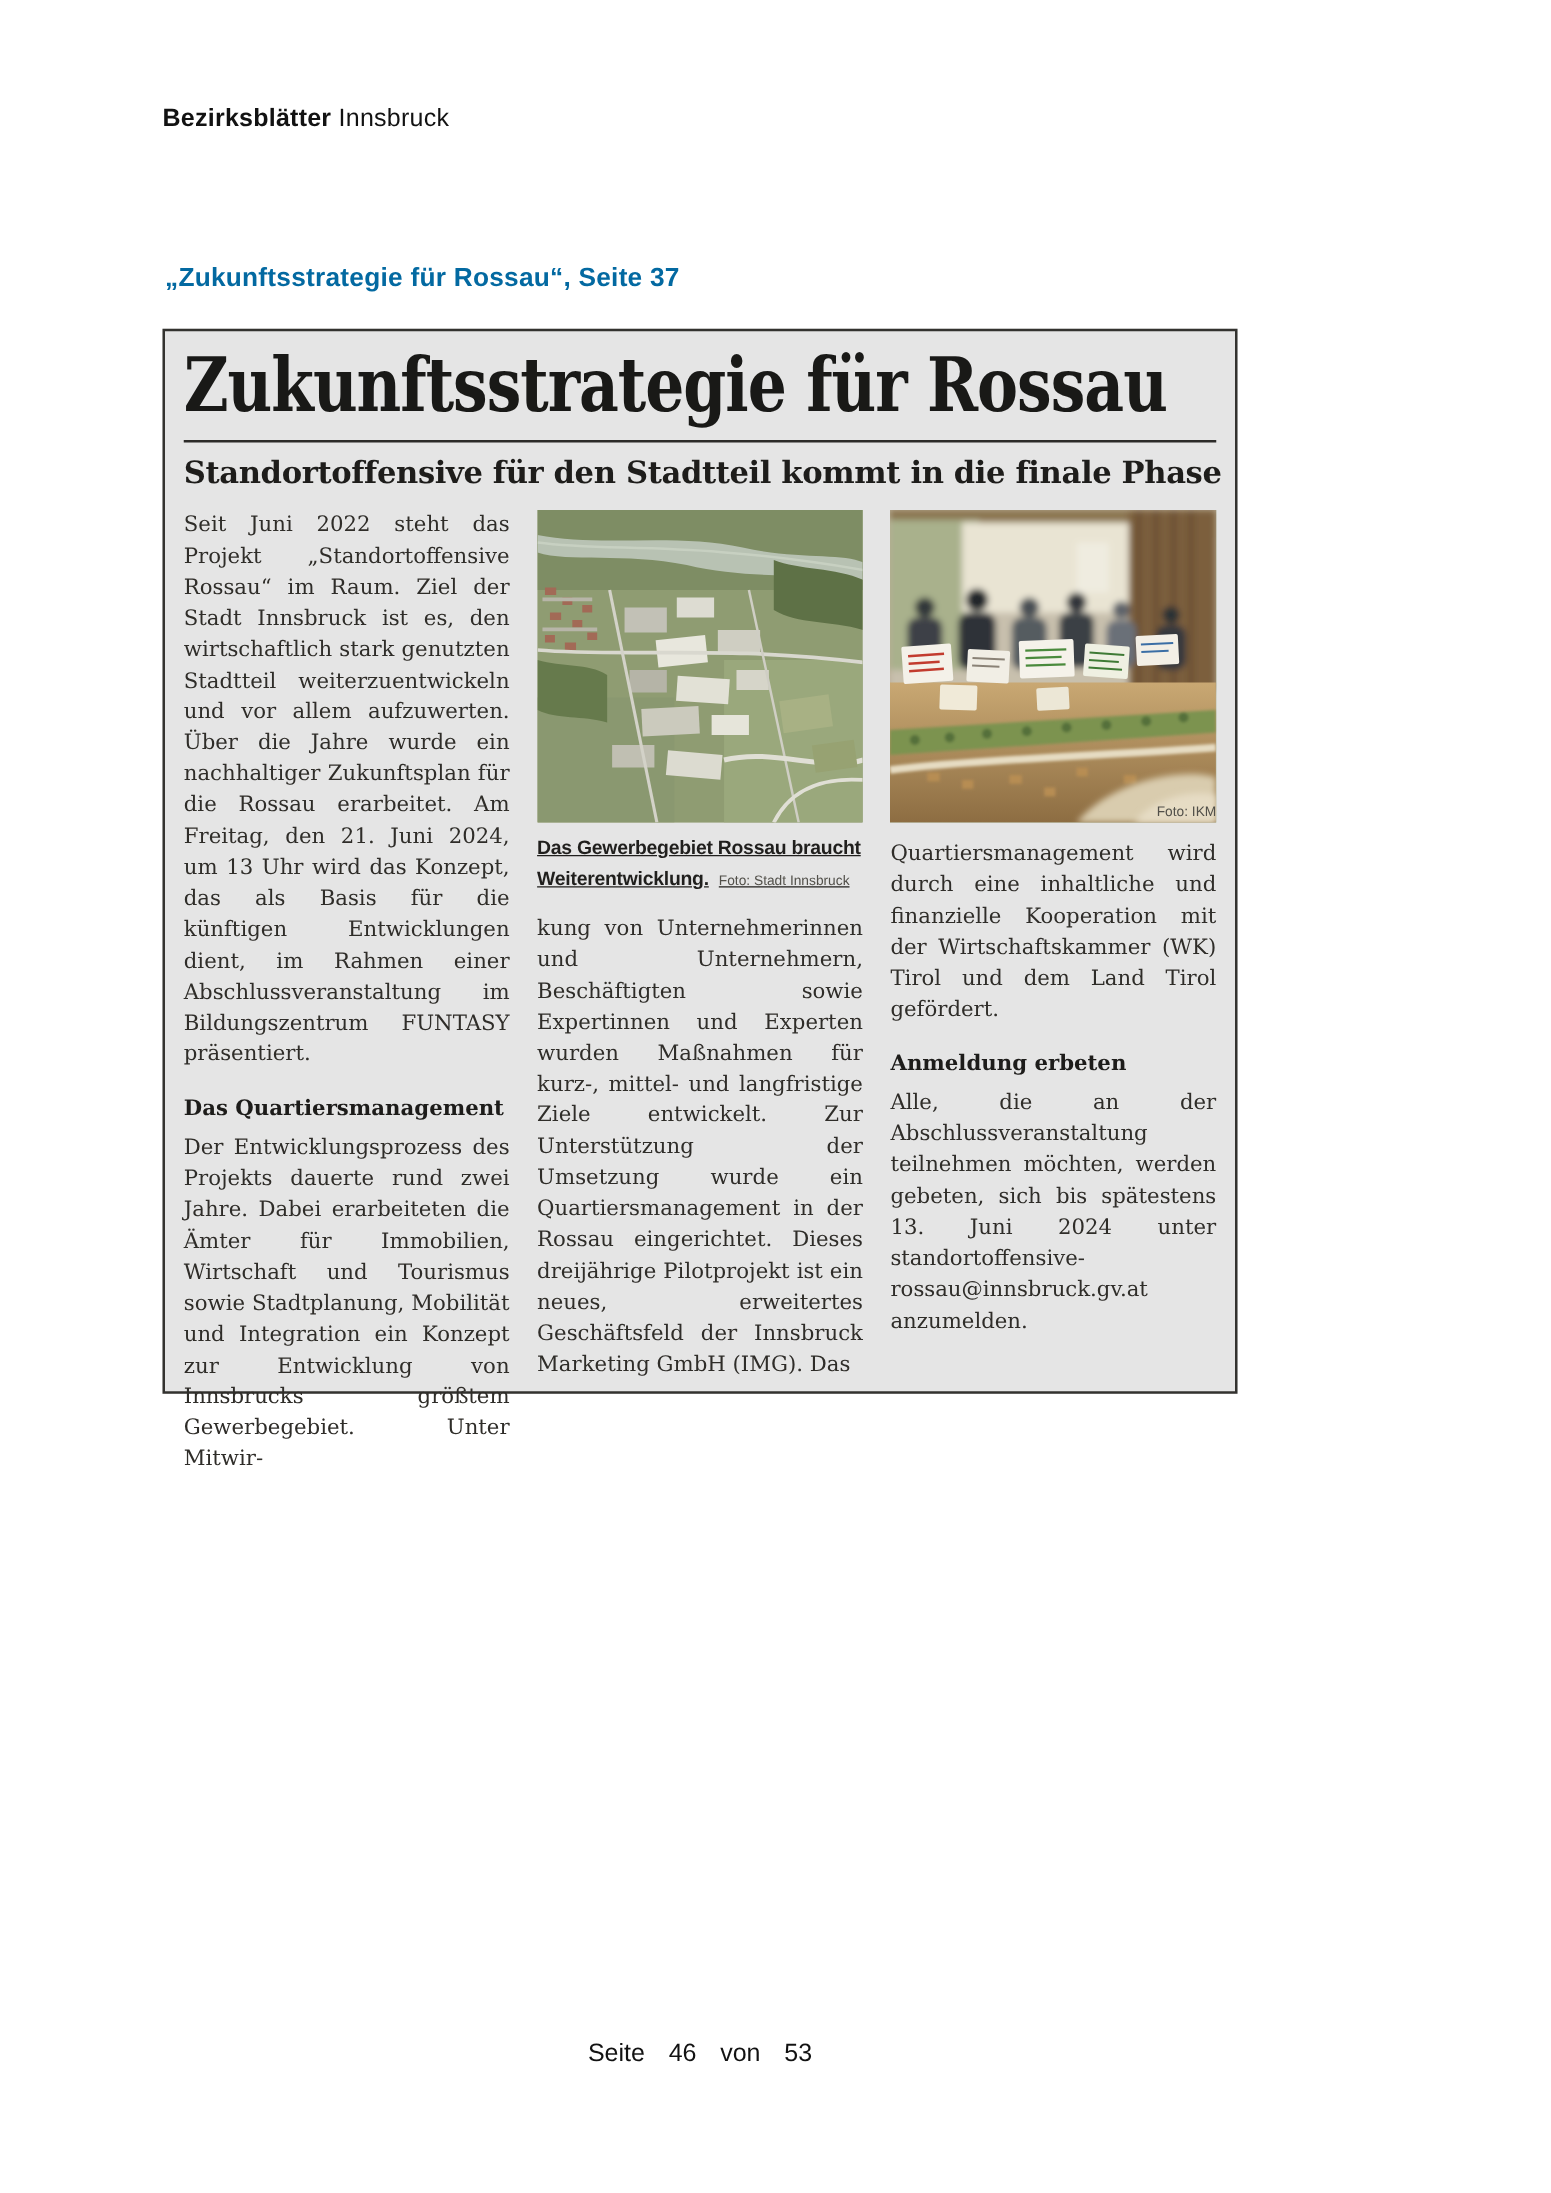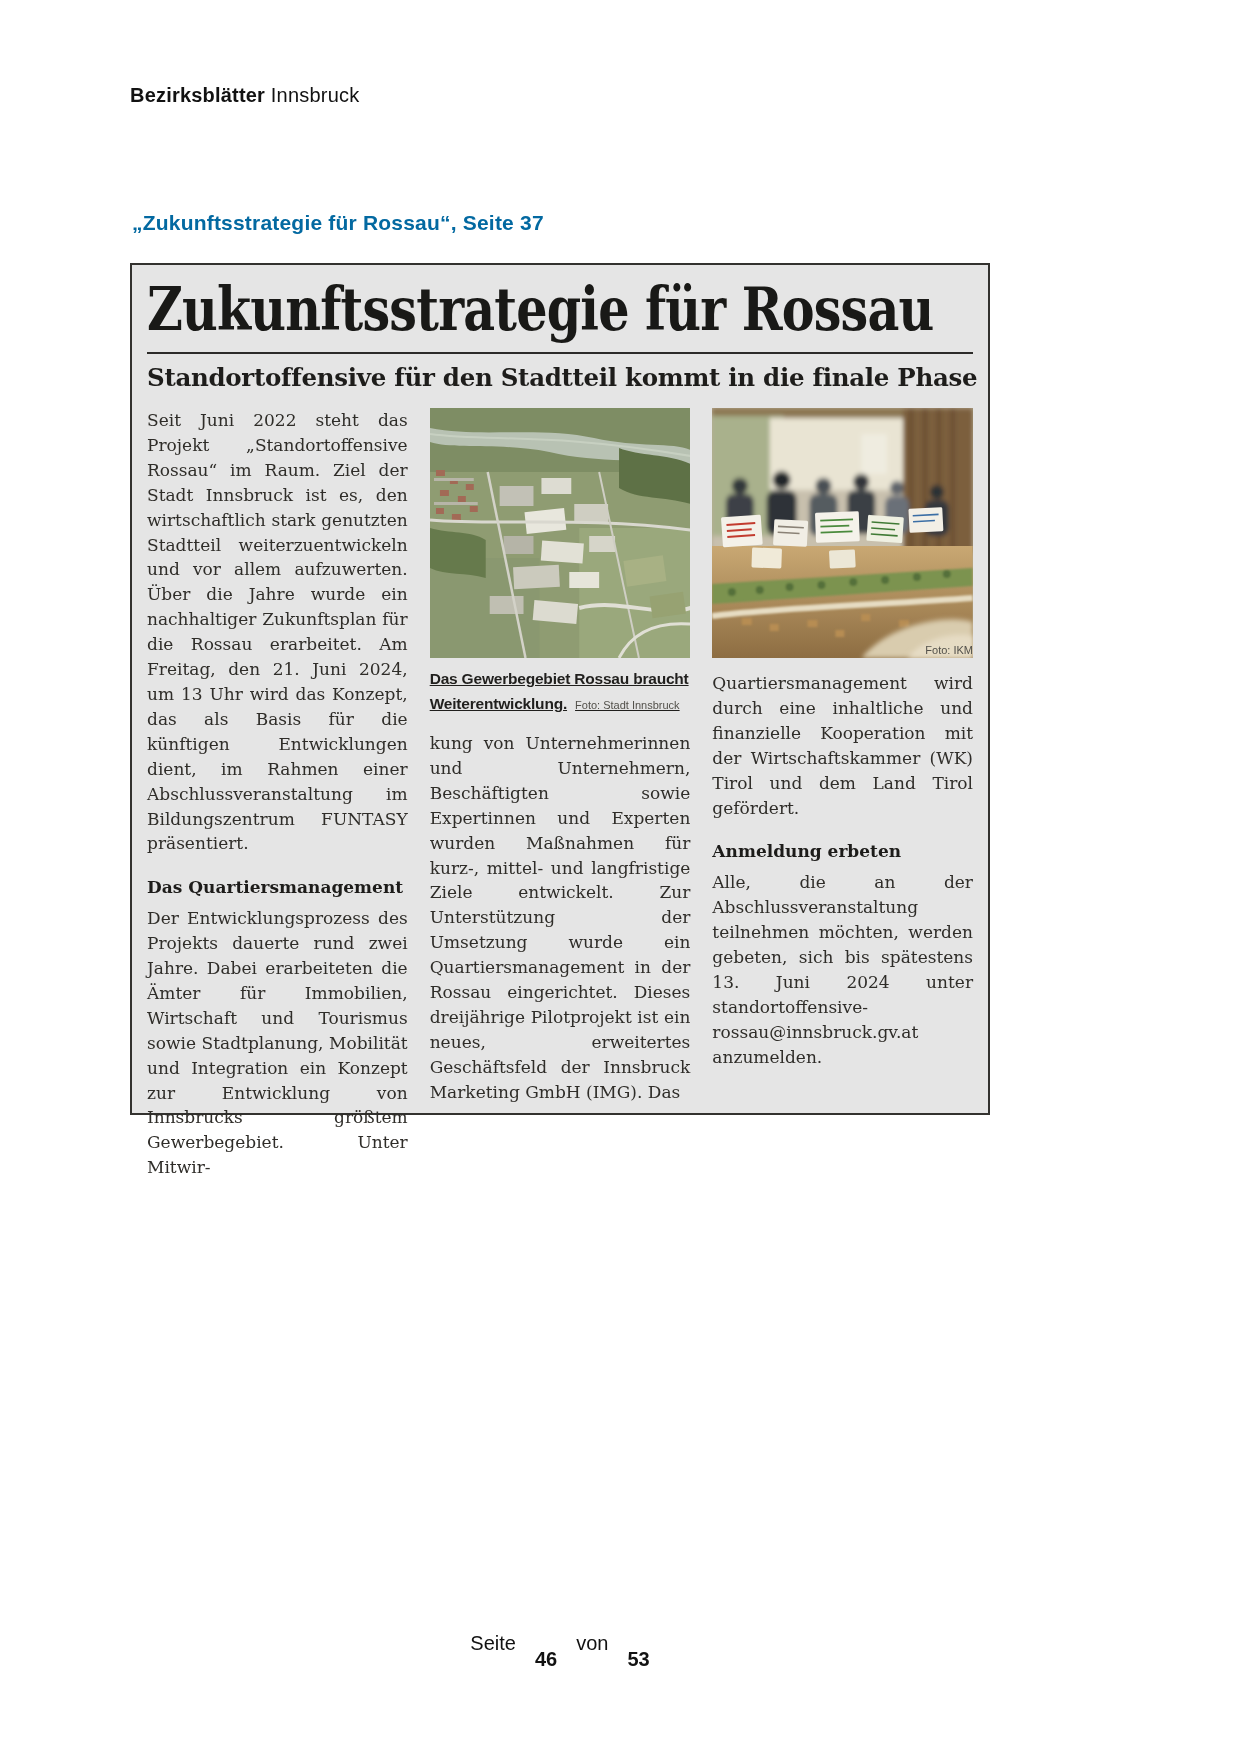--- a/index.html
+++ b/index.html
@@ -21,21 +21,21 @@
   .clip-title {
     position:absolute; left:132px; top:211px;
     font-size:21px; font-weight:bold; color:#0369a1; letter-spacing:.2px;
   }
 
   .footer {
     position:absolute; left:130px; top:1632px; width:860px;
     display:flex; justify-content:center; gap:19px;
     font-size:20px; color:#121212;
   }
-  .footer .bold { font-weight:bold;margin-top:16px; }
+  .footer .bold { font-weight:normal; }
 
   
   .article {
     position:absolute; left:130px; top:263px; width:860px; height:852px;
     border:2px solid #33322f; background:#e5e5e5;
     padding:12px 15px 10px 15px;
   }
   .headline {
     font-family:"DejaVu Serif", serif; font-weight:bold;
     font-size:60px; line-height:64px; letter-spacing:-1px;

